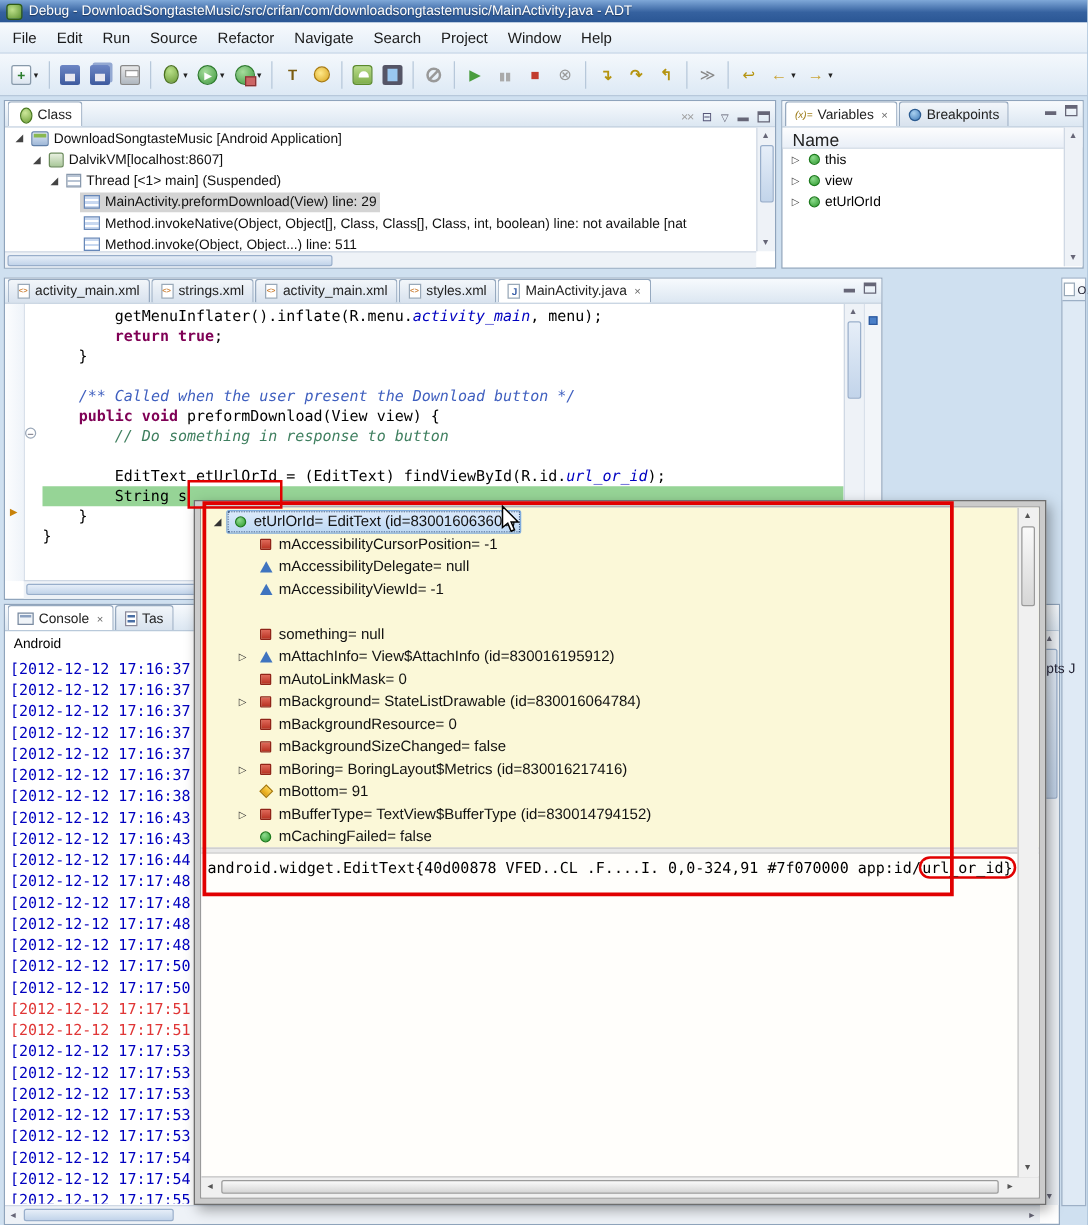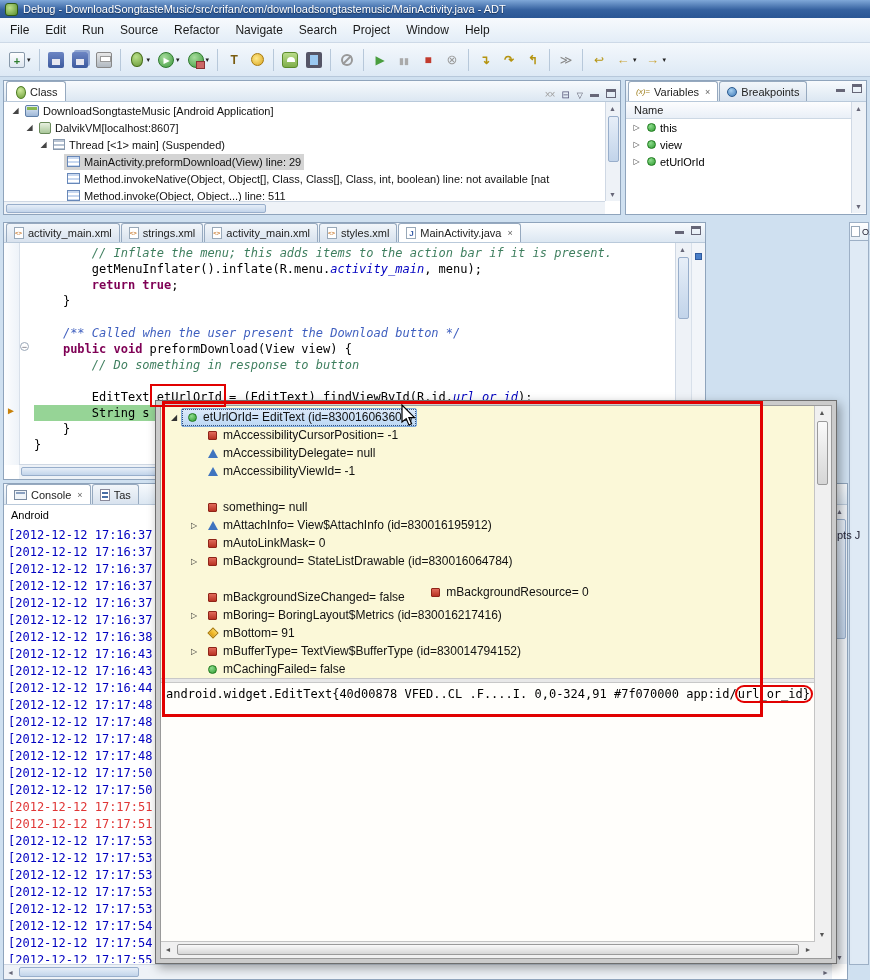--- a/index.html
+++ b/index.html
@@ -70,21 +70,21 @@
   .texp{width:13px;flex:0 0 13px;text-align:center;font-size:8px;color:#444;}
   .rowin{display:inline-flex;align-items:center;gap:4px;padding:0 3px;height:16px;}
   .rowsel{background:#d4d4d4;}
   .tlab{color:#111;}
   .ic{display:inline-block;flex:0 0 auto;}
   .android-project-icon{width:14px;height:12px;background:linear-gradient(#dfe9f5,#9fb8d8);border:1px solid #5f7fa8;border-radius:2px;box-sizing:border-box;position:relative;}
   .android-project-icon::after{content:"";position:absolute;left:1px;top:1px;right:1px;height:3px;background:#88b850;}
   .vm-icon{width:12px;height:12px;background:linear-gradient(#e8f0e0,#aac89a);border:1px solid #6a8a5a;border-radius:2px;box-sizing:border-box;}
   .thread-icon{width:12px;height:11px;background:repeating-linear-gradient(#b8c4d4 0 2px,#fff 2px 4px);border:1px solid #8898ac;box-sizing:border-box;}
   .stack-frame-icon{width:13px;height:11px;background:repeating-linear-gradient(#c8d8f0 0 2px,#fff 2px 4px);border:1px solid #6888b8;box-sizing:border-box;}
-  .col-header{height:17px;background:linear-gradient(#fdfdfe,#e9eff7);border-bottom:1px solid #cdd8e4;font-size:11px;color:#222;padding:2px 4px 0 8px;box-sizing:border-box;}
+  .col-header{height:17px;background:linear-gradient(#fdfdfe,#e9eff7);border-bottom:1px solid #cdd8e4;font-size:14px;color:#222;padding:2px 4px 0 8px;box-sizing:border-box;}
   .vrow{display:flex;align-items:center;height:17px;font-size:11px;padding-left:3px;gap:4px;}
 
   
   .public-field-icon{width:9px;height:9px;border-radius:50%;background:radial-gradient(circle at 35% 30%,#8edc8e,#2f9b2f);border:1px solid #1d7a1d;box-sizing:border-box;}
   .private-field-icon{width:9px;height:9px;background:linear-gradient(#e06a5a,#b83222);border:1px solid #8f2418;border-radius:1px;box-sizing:border-box;}
   .protected-field-icon{width:8px;height:8px;background:linear-gradient(#ffd34e,#e0a010);border:1px solid #a87808;transform:rotate(45deg);box-sizing:border-box;}
   .default-field-icon{width:0;height:0;border-left:5px solid transparent;border-right:5px solid transparent;border-bottom:9px solid #3f74bf;}
 
   
   .debug-view-icon{width:12px;height:13px;position:relative;}
@@ -438,21 +438,20 @@
         </div>
     </div>
     <div class="editor-body">
       <div class="ruler-left">
         <span class="ip-arrow" style="top:162px;">►</span>
       </div>
       <div class="fold-bar">
         <div class="fold-marker" style="top:99px;">−</div>
       </div>
       <div class="code">
-          <div class="cl"><span>        </span><span class="c-comment">// Inflate the menu; this adds items to the action bar if it is present.</span></div>
           <div class="cl"><span>        getMenuInflater().inflate(R.menu.</span><span class="c-staticfield">activity_main</span><span>, menu);</span></div>
           <div class="cl"><span>        </span><span class="c-keyword">return true</span><span>;</span></div>
           <div class="cl"><span>    }</span></div>
           <div class="cl"></div>
           <div class="cl"><span>    </span><span class="c-javadoc">/** Called when the user present the Download button */</span></div>
           <div class="cl"><span>    </span><span class="c-keyword">public void</span><span> preformDownload(View view) {</span></div>
           <div class="cl"><span>        </span><span class="c-comment">// Do something in response to button</span></div>
           <div class="cl"></div>
           <div class="cl"><span>        EditText </span><span>etUrlOrId</span><span> = (EditText) findViewById(R.id.</span><span class="c-staticfield">url_or_id</span><span>);</span></div>
           <div class="cl debug-line"><span>        String s</span></div>
@@ -604,21 +603,21 @@
           </div>
           <div class="prow" style="padding-left: 26px;">
             <span class="pexp">▷</span>
             <span class="pin">
               <span class="picw">
                 <span class="ic private-field-icon"></span>
               </span>
               <span class="plab">mBackground= StateListDrawable (id=830016064784)</span>
             </span>
           </div>
-          <div class="prow" style="padding-left: 26px; flex-direction: column;">
+          <div class="prow" style="padding-left: 26px;">
             <span class="pexp">&nbsp;</span>
             <span class="pin">
               <span class="picw">
                 <span class="ic private-field-icon"></span>
               </span>
               <span class="plab">mBackgroundResource= 0</span>
             </span>
           </div>
           <div class="prow" style="padding-left: 26px;">
             <span class="pexp">&nbsp;</span>

